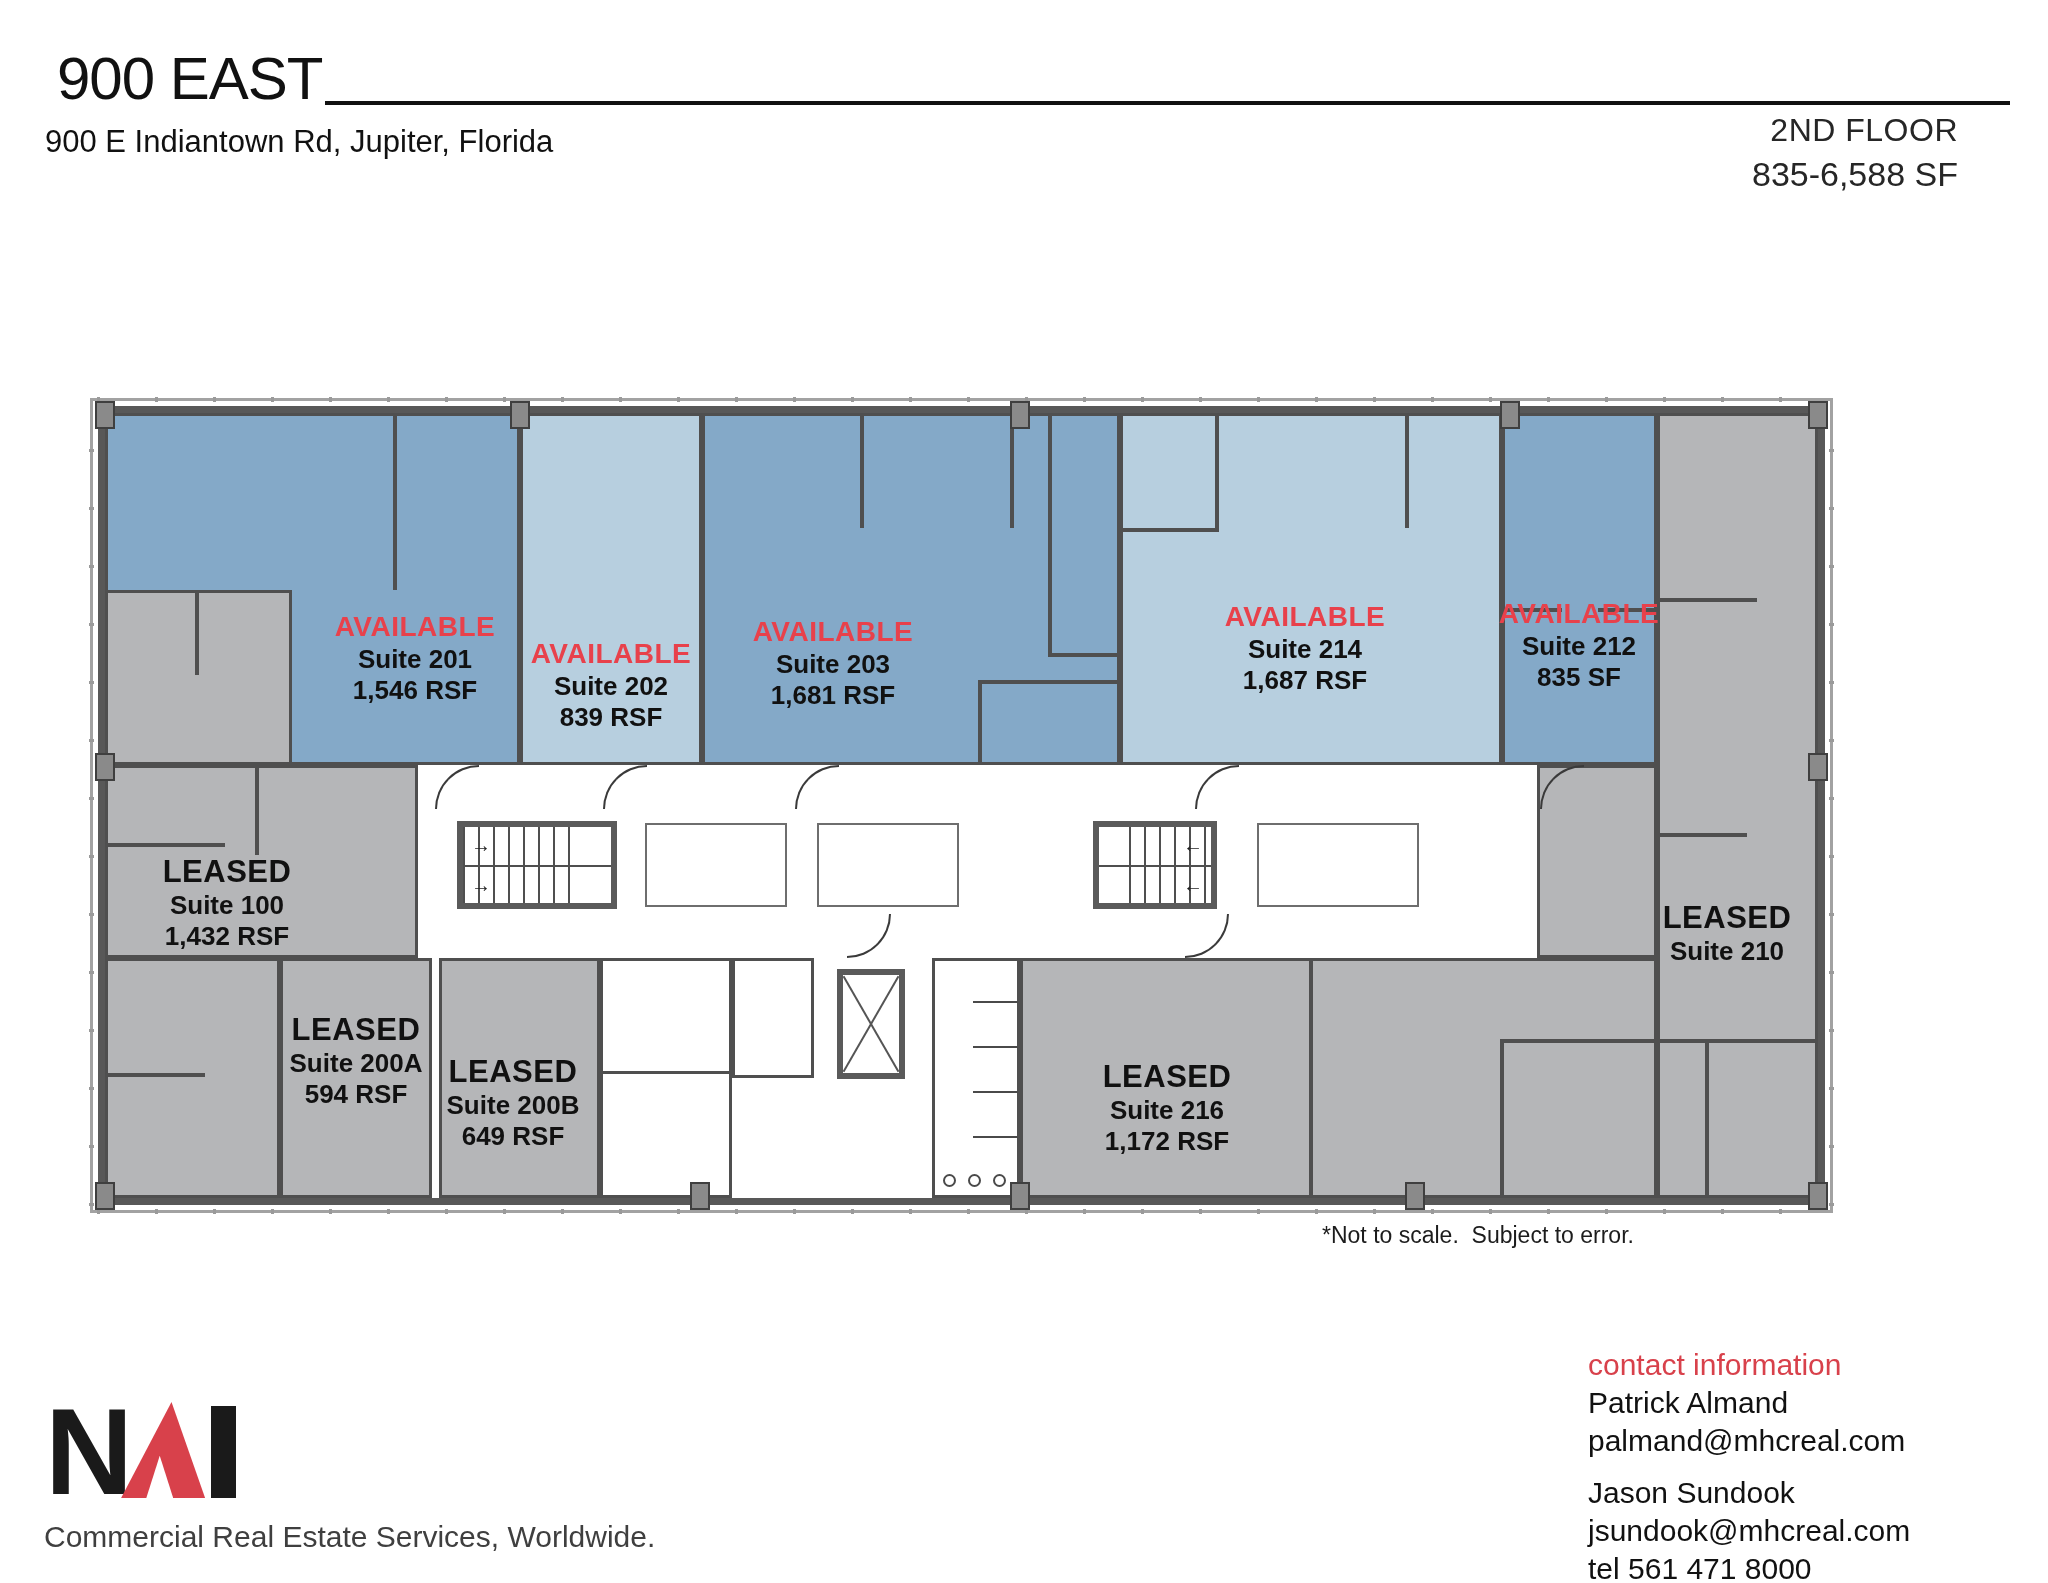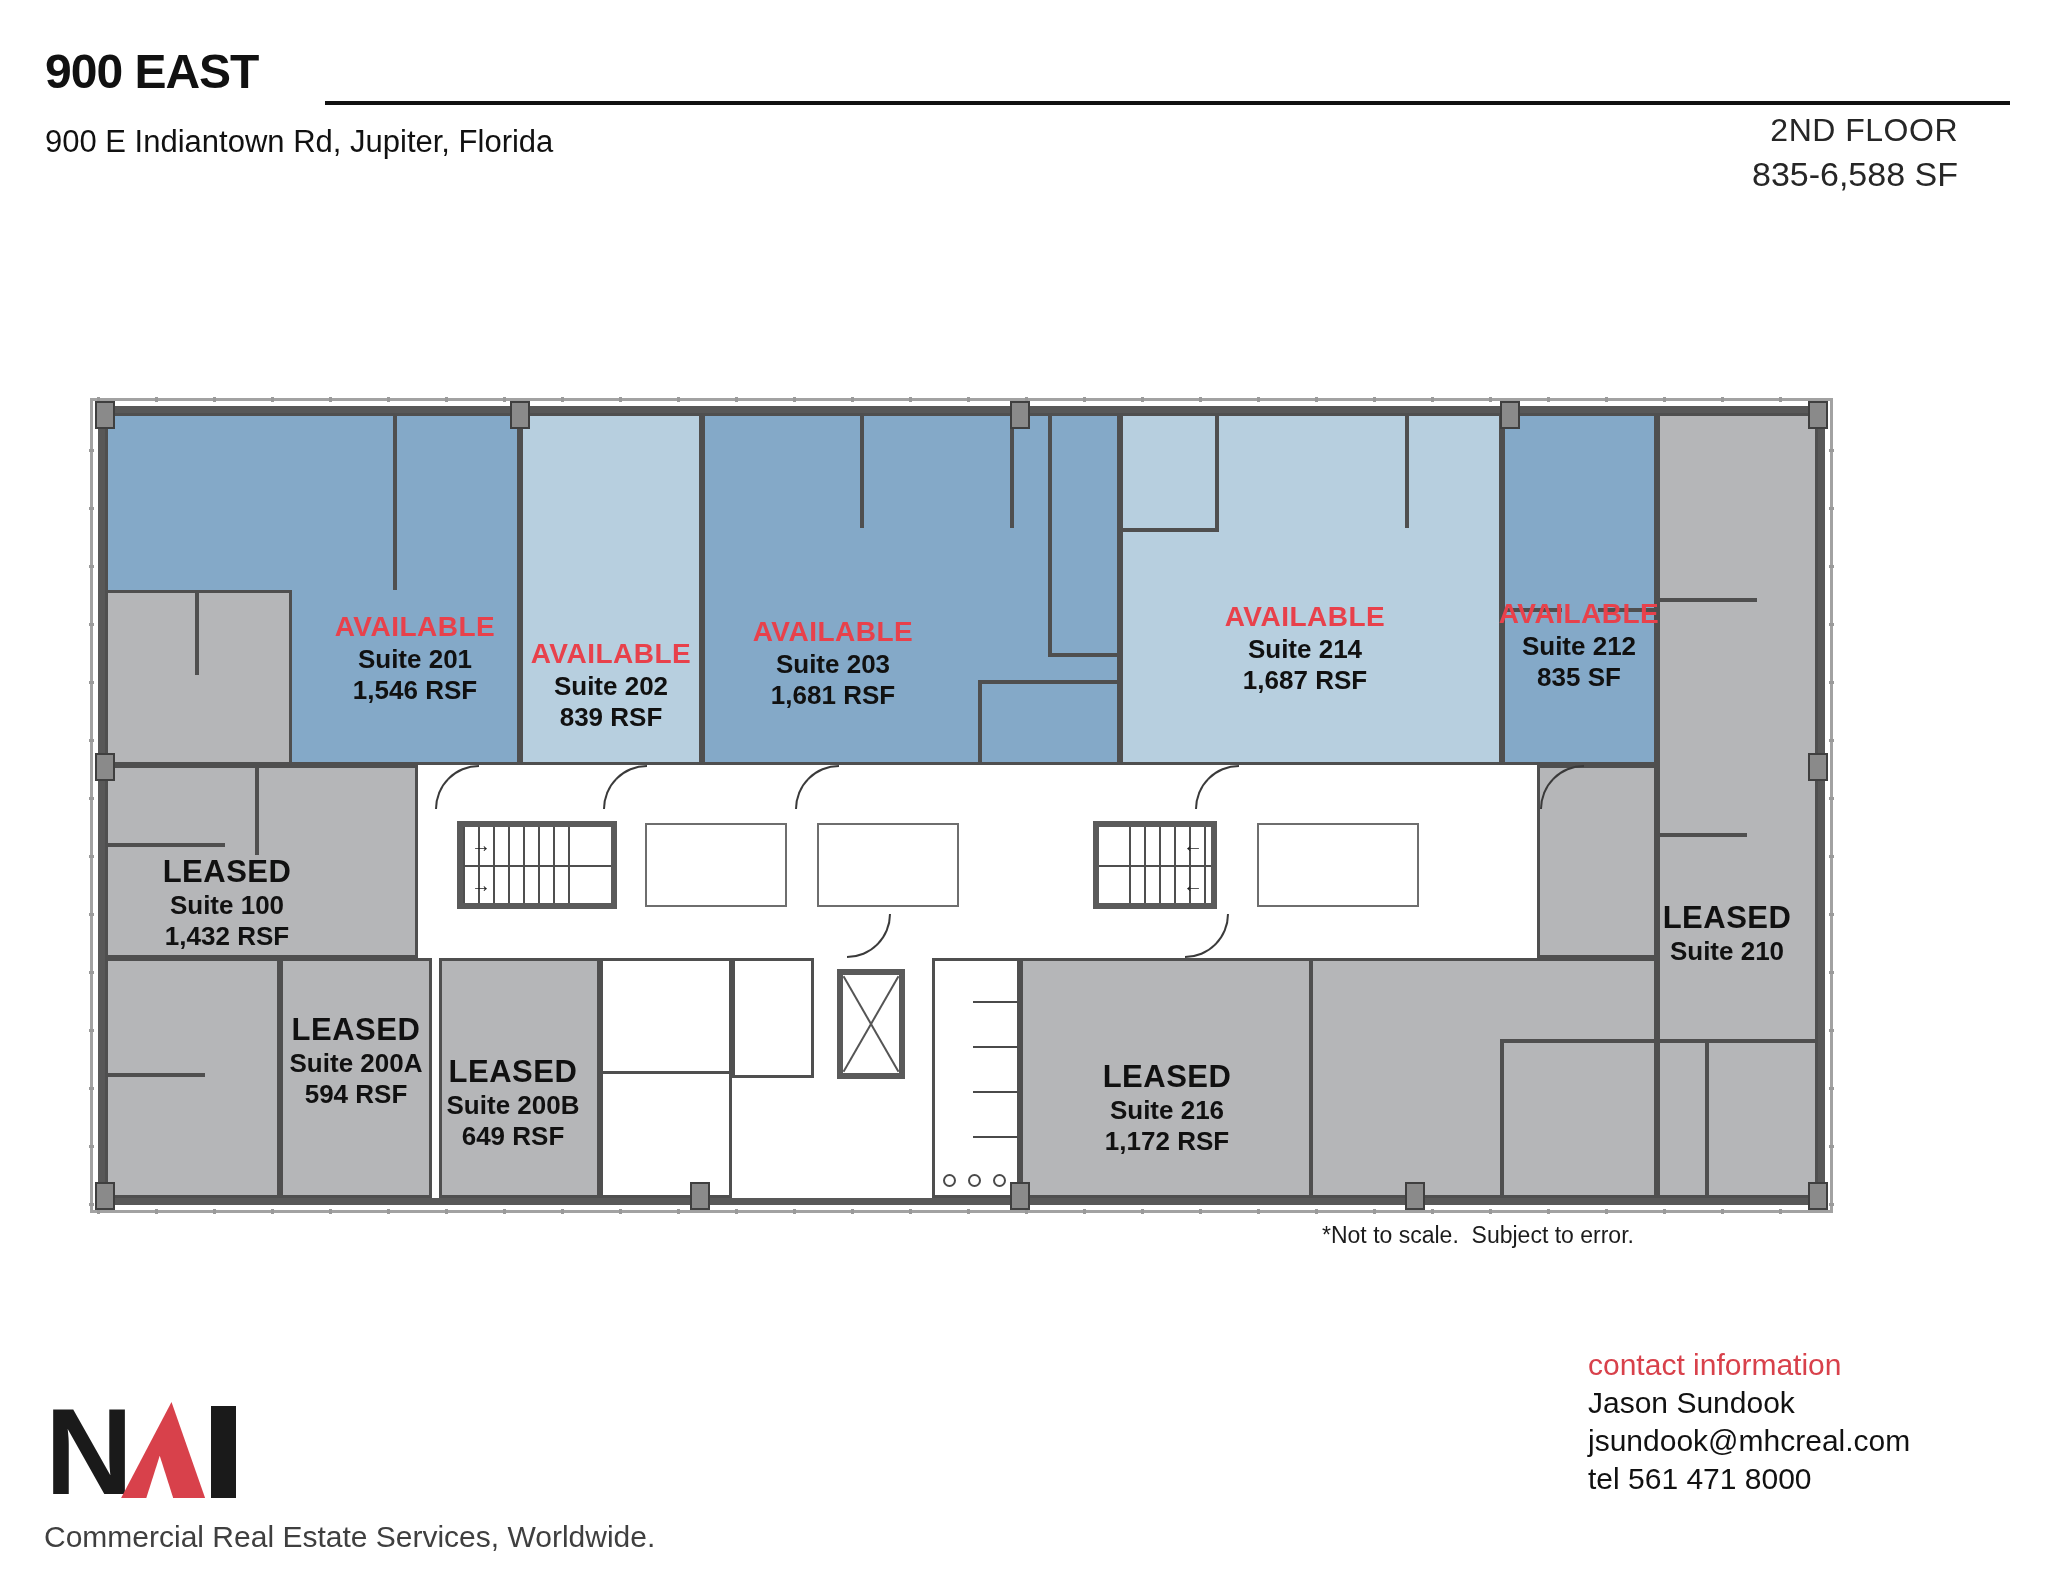--- a/index.html
+++ b/index.html
@@ -11,21 +11,21 @@
     --available_red:#e8414b;
     --brand_red:#d8414b;
     --brand_gray:#5c6c6d;
     --ink:#161616;
   }
   *{margin:0;padding:0;box-sizing:border-box;}
   html,body{width:2048px;height:1583px;}
   body{position:relative;background:#ffffff;font-family:"Liberation Sans",sans-serif;color:var(--ink);overflow:hidden;}
 
   
-  .title{position:absolute;left:45px;top:44px;font-size:48px;font-weight:bold;letter-spacing:-1px;color:#111;}
+  .title{position:absolute;left:57px;top:44px;font-size:60px;font-weight:normal;letter-spacing:-1px;color:#111;}
   .title-rule{position:absolute;left:325px;top:101px;width:1685px;height:4px;background:#111;}
   .address{position:absolute;left:45px;top:124px;font-size:31px;color:#111;}
   .floor-block{position:absolute;right:90px;top:112px;text-align:right;color:#262626;}
   .floor-name{font-size:32px;letter-spacing:.5px;}
   .floor-size{font-size:34px;margin-top:6px;}
 
   
   .plan{position:absolute;left:98px;top:406px;width:1727px;height:799px;background:#fff;
         border:7px solid var(--wall_outer);
         box-shadow:0 0 0 5px #ffffff,0 0 0 8px #a2a2a2;}
@@ -248,17 +248,21 @@
         <div class="notch"></div>
       </div>
     <div class="i"></div>
   </div>
 </div>
 <div class="tagline">Commercial Real Estate Services, Worldwide.</div>
 
 <div class="contact">
   <div class="heading">contact information</div>
   <div class="group">
+    <div>Patrick Almand</div>
+    <div>palmand@mhcreal.com</div>
+  </div>
+  <div class="group">
     <div>Jason Sundook</div>
     <div>jsundook@mhcreal.com</div>
     <div>tel 561 471 8000</div>
   </div>
 </div>
 
 </body></html>

